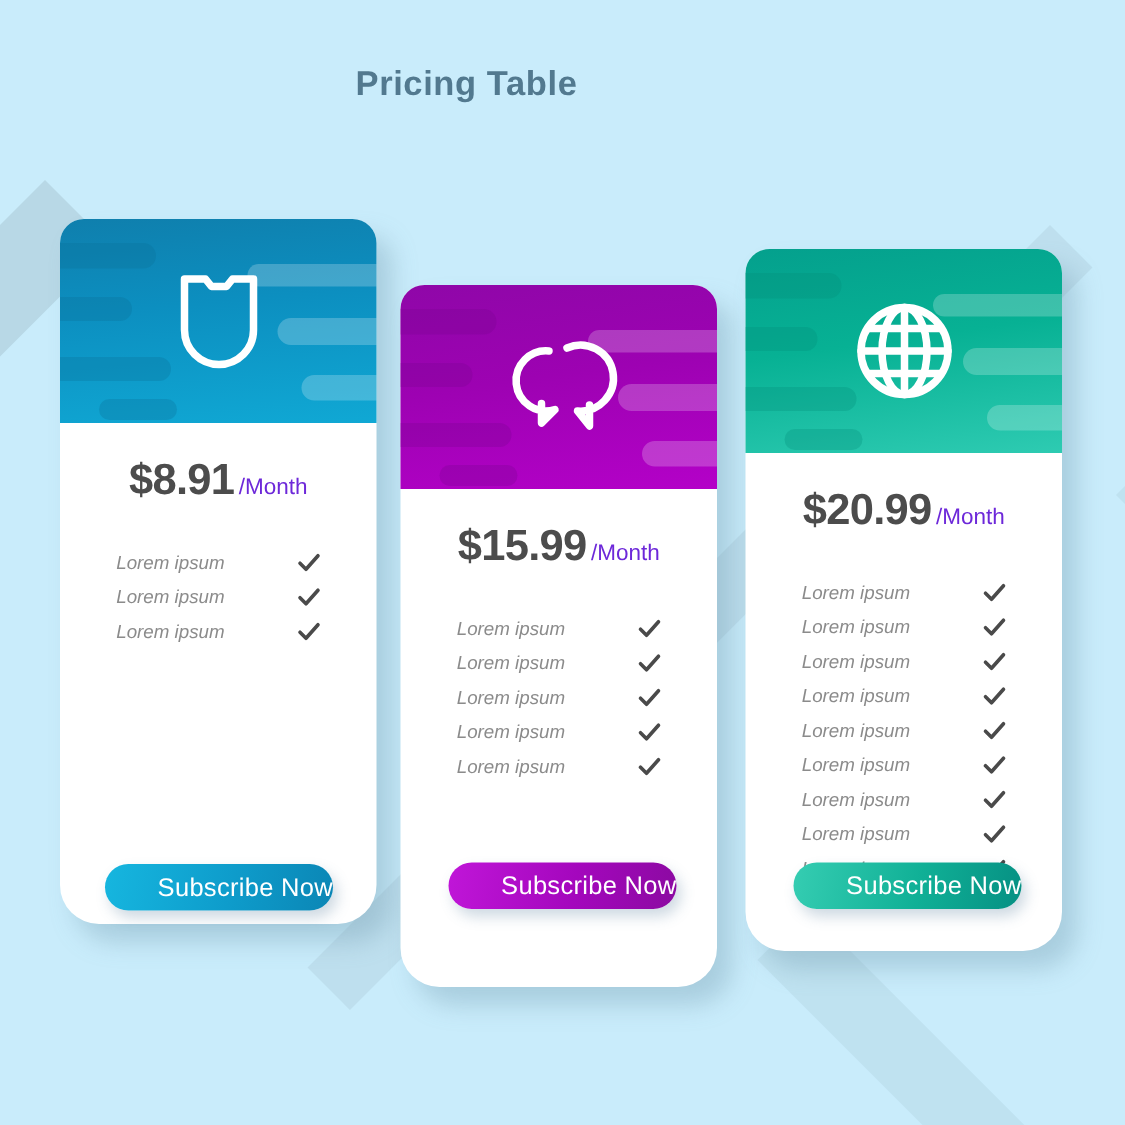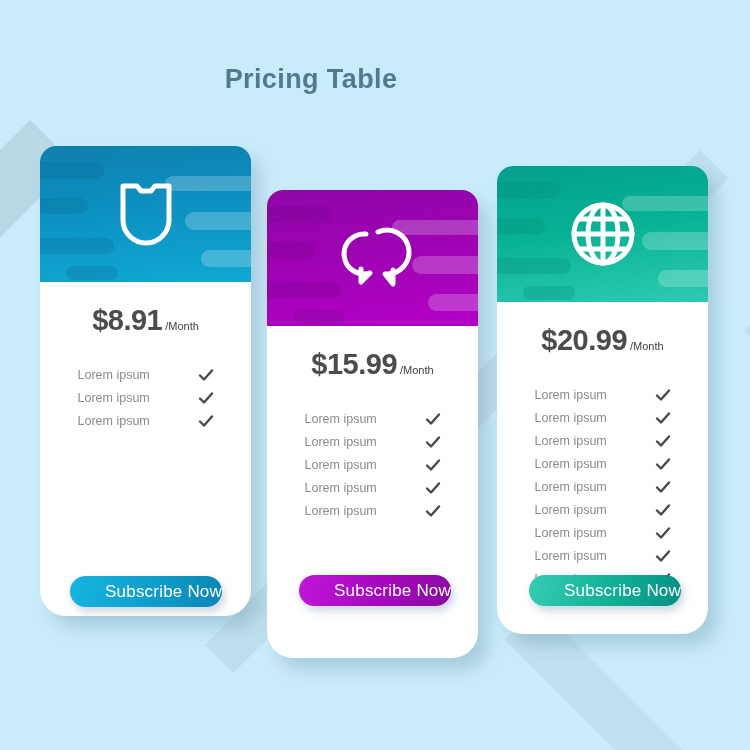--- a/index.html
+++ b/index.html
@@ -64,25 +64,25 @@
     left: 744px;
     top: 330px;
     transform: rotate(-45deg);
     transform-origin: top left;
     opacity: .3;
   }
 
   
   .page-title {
     position: absolute;
-    top: 64px;
+    top: 42px;
     left: 0;
     width: 622px;
     text-align: center;
-    font-size: 27px;
+    font-size: 23px;
     font-weight: bold;
     letter-spacing: .4px;
     color: #52798f;
   }
 
   
   .cards {
     position: absolute;
     top: 146px;
     left: 0;
@@ -155,35 +155,36 @@
     text-align: center;
     white-space: nowrap;
   }
   .price-amount {
     font-size: 29px;
     font-weight: bold;
     color: #4c4c4c;
     letter-spacing: -.5px;
   }
   .price-period {
-    font-size: 11px;
-    color: #404040;
+    font-size: 15px;
+    color: #6d28d9;
     margin-left: 3px;
   }
 
   
   .features {
     margin: 26px auto 0 auto;
     width: 136px;
   }
   .feature {
     display: flex;
     align-items: center;
     justify-content: space-between;
     height: 23px;
+    font-style: italic;
   }
   .feature-label {
     font-size: 12.5px;
     color: #8b8b8b;
   }
   .check {
     width: 16px;
     height: 16px;
     flex: 0 0 16px;
   }

